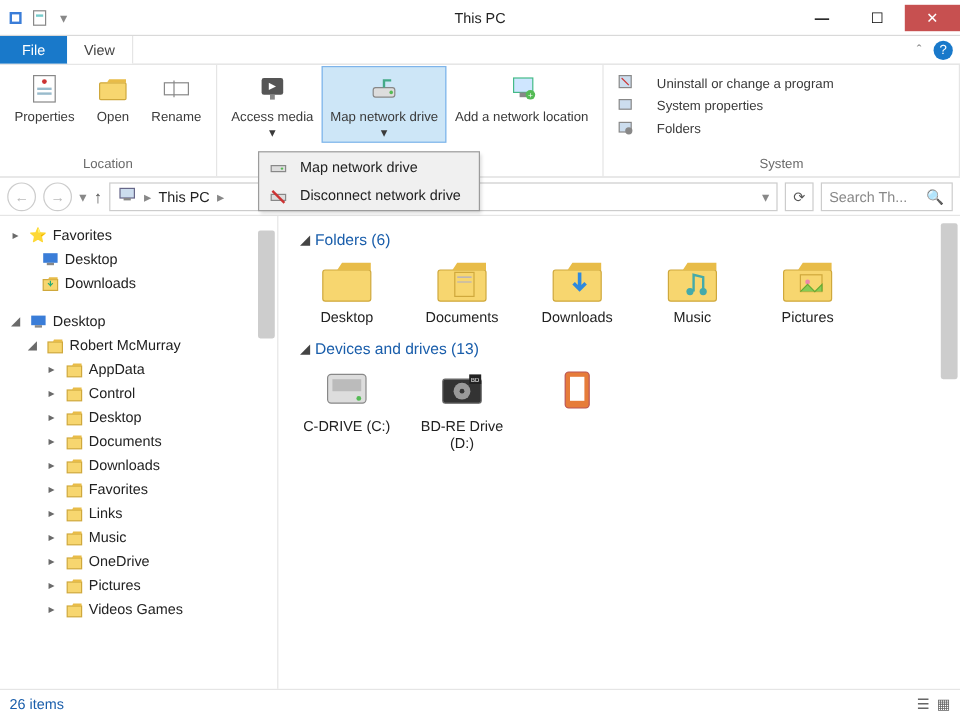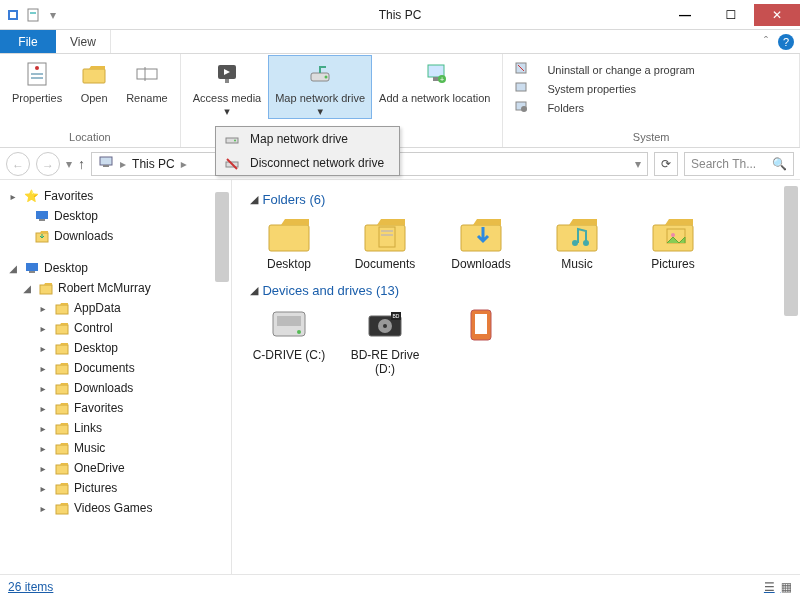--- a/index.html
+++ b/index.html
@@ -54,21 +54,21 @@
 .arrow { width: 14px; color: #6a6a6a; font-size: 10px; text-align: center; }
 .main { flex: 1; overflow: auto; padding: 8px 10px 8px 18px; position: relative; }
 .main .scroll-thumb { position: absolute; right: 2px; top: 6px; width: 14px; height: 130px; background: #cdcdcd; border-radius: 2px; }
 .section-head { color: #1a5eab; font-size: 13px; margin: 4px 0 6px; display: flex; align-items: center; gap: 4px; }
 .section-head .a { color: #444; font-size: 11px; }
 .icons { display: flex; flex-wrap: wrap; gap: 10px 18px; }
 .item-lg { width: 78px; display: flex; flex-direction: column; align-items: center; text-align: center; font-size: 12px; color: #222; line-height: 14px; }
 .item-lg .ic { width: 48px; height: 42px; display: flex; align-items: center; justify-content: center; margin-bottom: 2px; }
 
 
-.status { height: 24px; border-top: 1px solid #e5e5e5; display: flex; align-items: center; padding: 0 8px; font-size: 12px; color: #1a5eab; text-decoration: underline; }
+.status { height: 24px; border-top: 1px solid #e5e5e5; display: flex; align-items: center; padding: 0 8px; font-size: 12px; color: #1a5eab; }
 .status .right { margin-left: auto; display: flex; gap: 6px; color: #666; }
 
 
 .folder-svg rect { fill: #f7d66f; stroke: #cfa83c; }
 .folder-svg polygon { fill: #e8bc48; }
 </style>
 </head>
 <body>
 
 <div class="titlebar">

